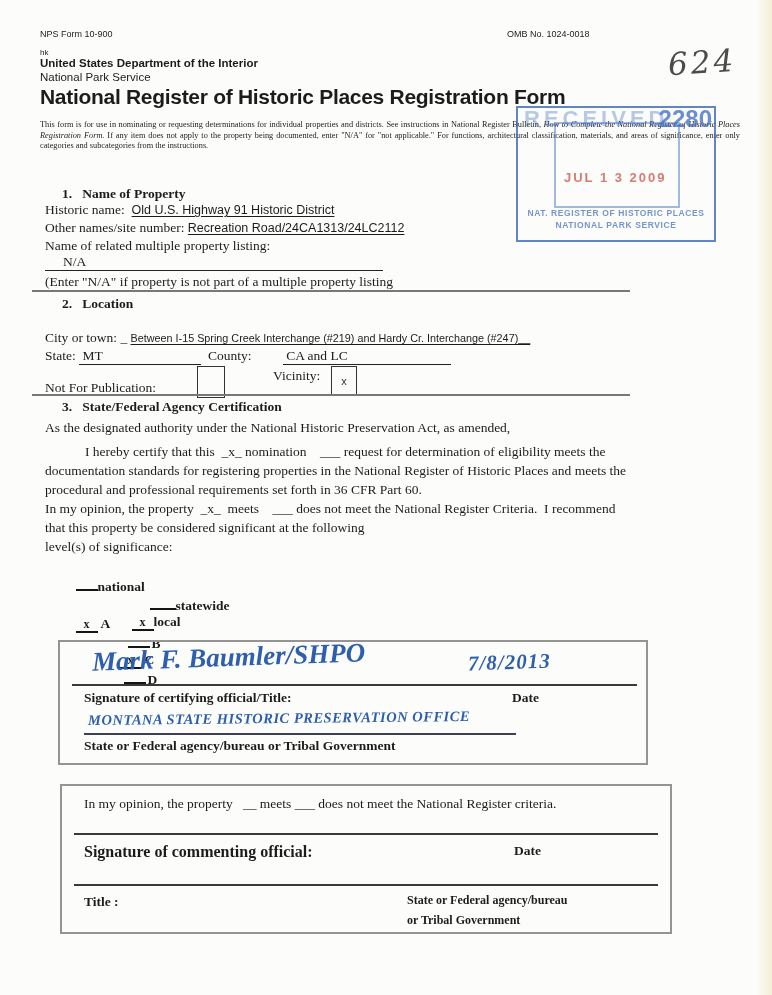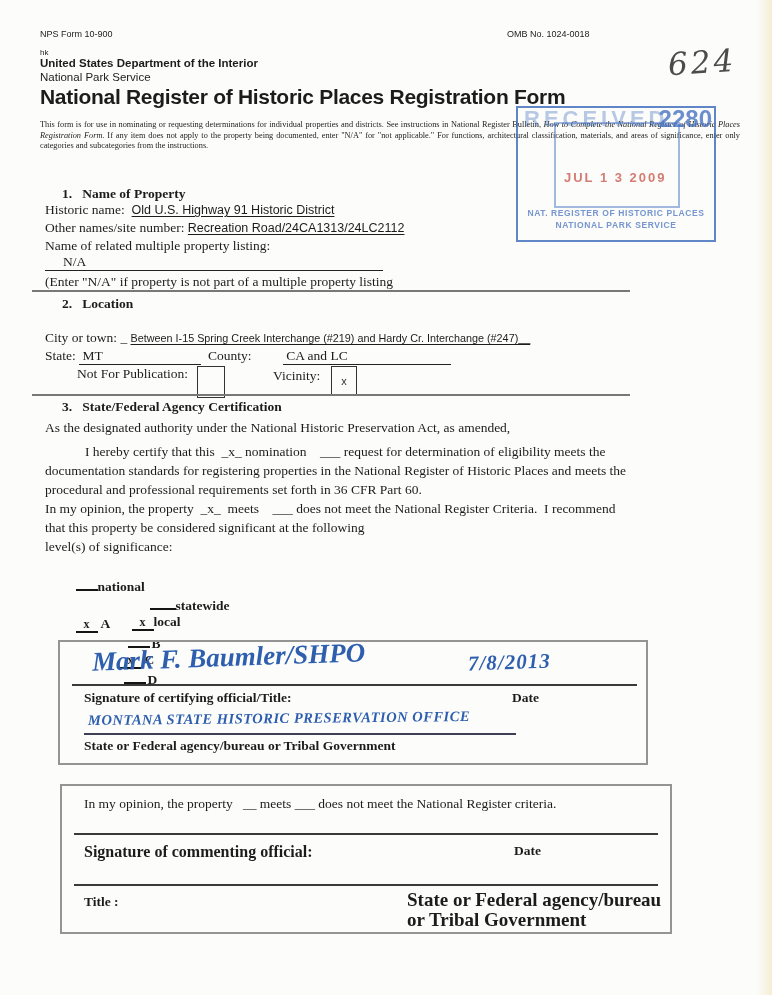--- a/index.html
+++ b/index.html
@@ -71,21 +71,21 @@
   <div class="abs line" style="left:45px;top:238px;">Name of related multiple property listing:</div>
   <div class="abs line" style="left:45px;top:254px;width:320px;border-bottom:1.8px solid #222;padding-left:18px;">N/A</div>
   <div class="abs line" style="left:45px;top:274px;">(Enter "N/A" if property is not part of a multiple property listing</div>
 
   <div class="sep" style="left:32px;top:290px;width:598px;"></div>
 
   <div class="abs h" style="left:62px;top:296px;">2.   Location</div>
   <div class="abs line" style="left:45px;top:330px;"><span>City or town: </span><span>_ </span><span class="val2">Between I-15 Spring Creek Interchange (#219) and Hardy Cr. Interchange (#247)__</span></div>
   <div class="abs line" style="left:45px;top:348px;"><span>State: </span><span class="blankline" style="width:122px;"> MT</span><span>  </span><span>County: </span><span class="blankline" style="width:168px;margin-left:28px;"> CA and LC</span></div>
   <div class="abs" style="left:45px;top:366px;width:400px;height:36px;">
-    <span class="abs line" style="left:0;top:0;margin-left:32px;">Not For Publication:</span>
+    <span class="abs line" style="left:0;top:14px;">Not For Publication:</span>
     <span class="cbx" style="left:152px;top:0;width:26px;height:30px;"></span>
     <span class="abs line" style="left:228px;top:2px;">Vicinity:</span>
     <span class="cbx" style="left:286px;top:0;width:24px;height:28px;font-size:11px;line-height:28px;color:#333;">x</span>
   </div>
 
   <div class="sep" style="left:32px;top:394px;width:598px;"></div>
 
   <div class="abs h" style="left:62px;top:399px;">3.   State/Federal Agency Certification</div>
   <div class="abs line" style="left:45px;top:420px;">As the designated authority under the National Historic Preservation Act, as amended,</div>
 
@@ -120,16 +120,16 @@
     <div class="abs b" style="left:24px;top:96px;font-size:13.5px;">State or Federal agency/bureau or Tribal Government</div>
   </div>
 
   <div class="sigbox" style="left:60px;top:784px;width:608px;height:146px;">
     <div class="abs line" style="left:22px;top:10px;">In my opinion, the property   __ meets ___ does not meet the National Register criteria.</div>
     <div class="rule" style="left:12px;top:47px;width:584px;"></div>
     <div class="abs b" style="left:22px;top:57px;font-size:16px;">Signature of commenting official:</div>
     <div class="abs b" style="left:452px;top:57px;font-size:13.5px;">Date</div>
     <div class="rule" style="left:12px;top:98px;width:584px;"></div>
     <div class="abs b" style="left:22px;top:108px;font-size:13.5px;">Title :</div>
-    <div class="abs b" style="left:345px;top:104px;font-size:19px;line-height:20px;"><span>State or Federal agency/bureau</span><br><span>or Tribal Government</span></div>
+    <div class="abs b" style="left:345px;top:104px;font-size:12px;line-height:20px;"><span>State or Federal agency/bureau</span><br><span>or Tribal Government</span></div>
   </div>
 
 </div>
 
 </body></html>

